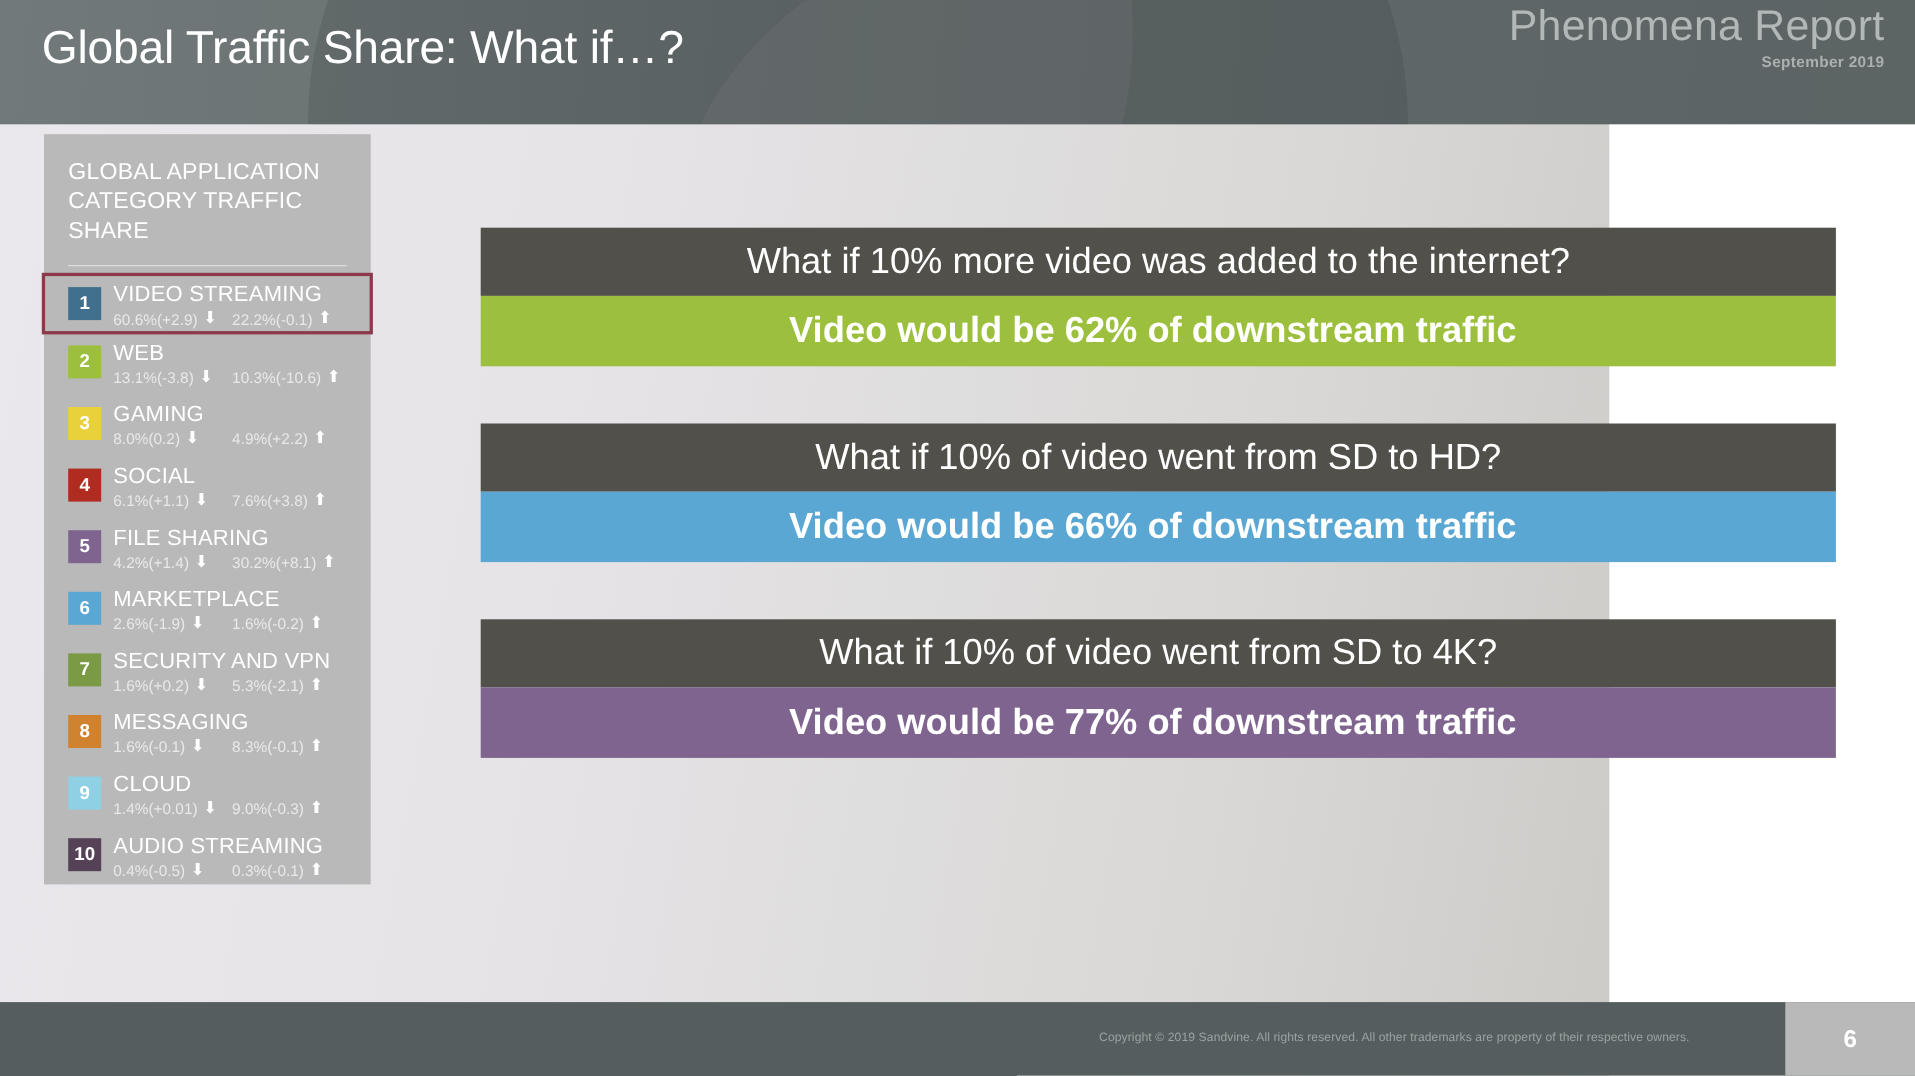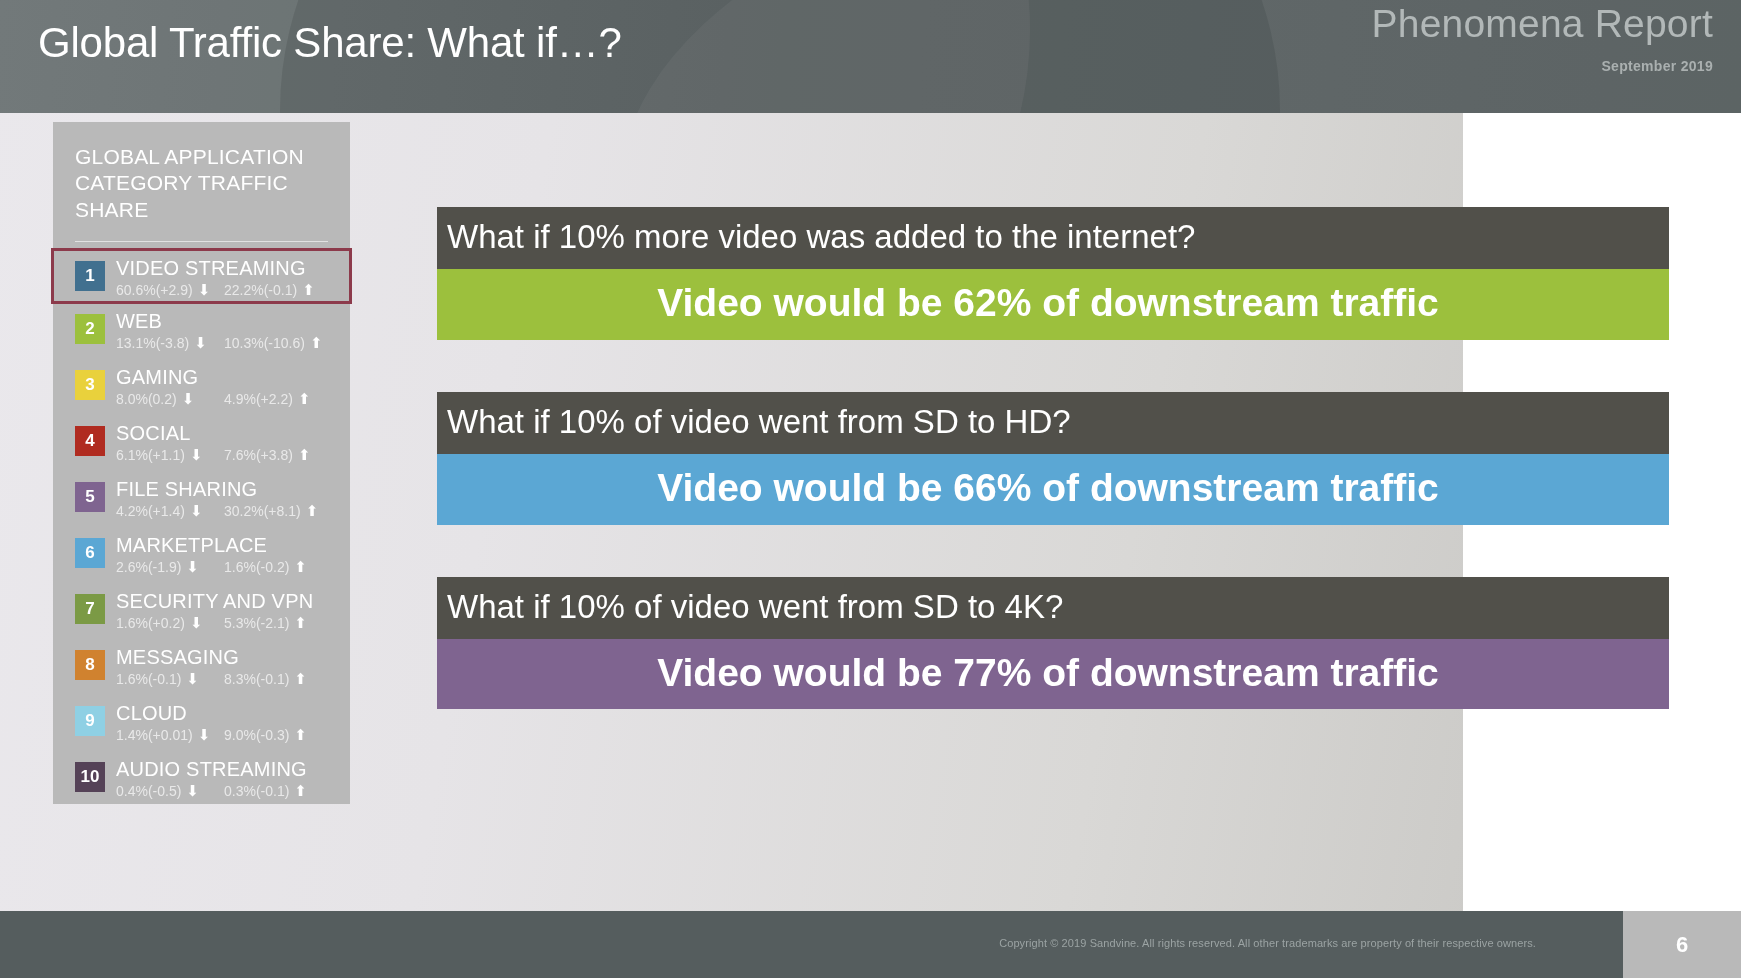--- a/index.html
+++ b/index.html
@@ -57,26 +57,26 @@
     line-height: 1.0;
   }
   .brand-line2 {
     font-size: 39px; color: #b2b8b8;
     letter-spacing: 0.2px; font-weight: 300;
     line-height: 1.05; margin-top: 2px;
   }
   .brand-date {
     font-size: 14px; color: #aab0b0;
     font-weight: bold; letter-spacing: 0.3px;
-    margin-top: 13px;
+    margin-top: 3px;
   }
 
   
   .sidebar {
-    position: absolute; left: 53px; top: 122px;
+    position: absolute; left: 40px; top: 122px;
     width: 297px; height: 682px;
     background: #b9b9b9;
     padding: 20px 0 16px 0;
   }
   .sidebar-heading {
     color: #ffffff;
     font-size: 21px;
     line-height: 1.25;
     letter-spacing: 0.2px;
     padding: 2px 18px 0 22px;
@@ -122,27 +122,27 @@
   
   .scenarios {
     position: absolute; left: 437px; top: 207px;
     width: 1232px;
   }
   .scenario { margin-bottom: 52px; }
   .q-band {
     background: #51504a;
     color: #ffffff;
     font-size: 33px;
-    text-align: left;
+    text-align: center;
     padding: 11px 10px 13px 10px;
     line-height: 1.15;
   }
   .a-band {
     color: #ffffff;
-    font-size: 39px; font-weight: bold;
+    font-size: 33px; font-weight: bold;
     text-align: center;
     padding: 12px 20px 14px 10px;
     line-height: 1.15;
   }
 
   
   .footer {
     position: absolute; left: 0; bottom: 0;
     width: 1741px; height: 67px;
     background: #555d5e;

